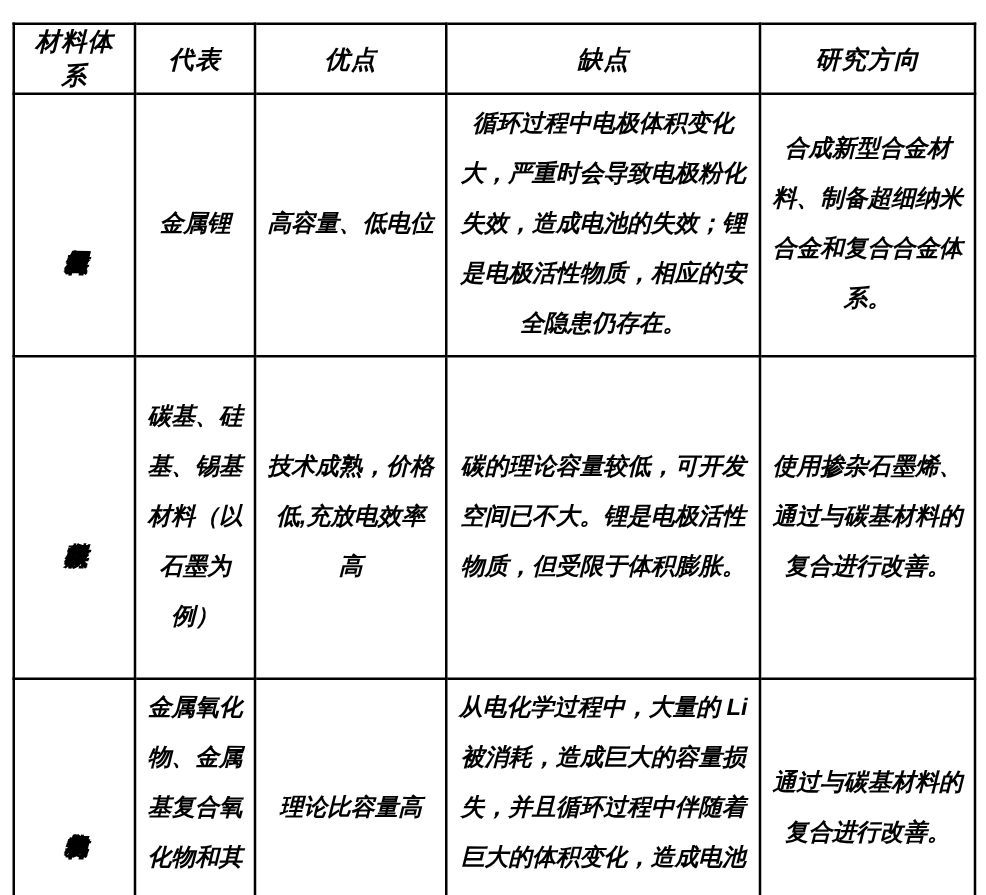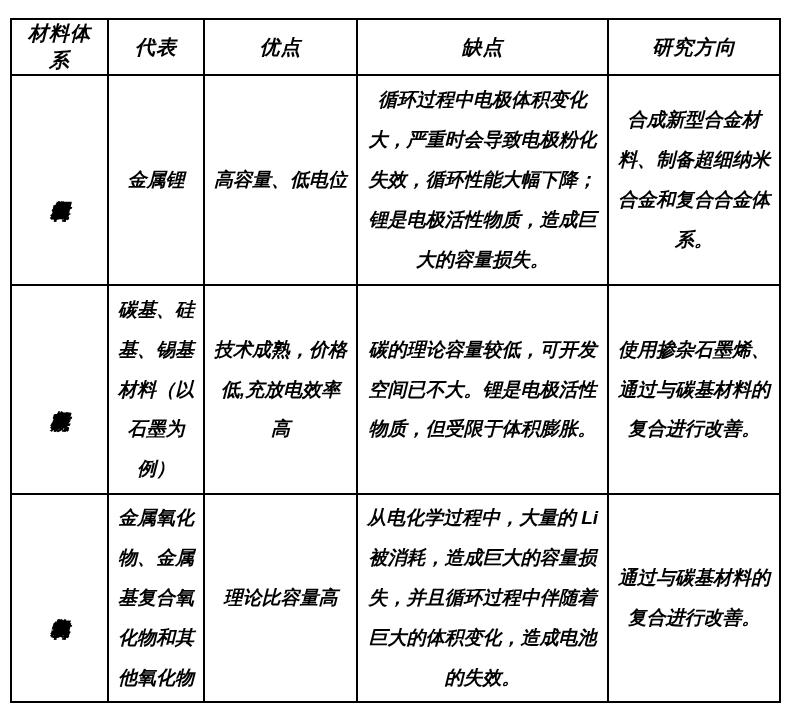--- a/index.html
+++ b/index.html
@@ -37,21 +37,21 @@
   }
   table.grid th {
     font-size: 20px;
     height: 40px;
     letter-spacing: 1px;
   }
   table.grid td {
     font-size: 19px;
     line-height: 2.1;
   }
-  tr.body-row { height: 209px; }
+  tr.body-row { height: 258px; }
   td.cell-system { padding: 0; }
   td.cell-system .vtext {
     display: inline-block;
     writing-mode: vertical-rl;
     text-orientation: upright;
     font-size: 19px;
     line-height: 1.2;
     letter-spacing: 0;
   }
   td.cell-research {
@@ -83,21 +83,21 @@
         <th>研究方向</th>
       </tr>
     </thead>
     <tbody>
       <tr class="body-row" style="height:210px">
         <td class="cell-system">
           <div class="vtext">金属锂负极材料</div>
         </td>
         <td class="cell-representative">金属锂</td>
         <td class="cell-advantages">高容量、低电位</td>
-        <td class="cell-disadvantages">循环过程中电极体积变化大，严重时会导致电极粉化失效，循环性能大幅下降；锂是电极活性物质，造成巨大的容量损失。</td>
+        <td class="cell-disadvantages">循环过程中电极体积变化大，严重时会导致电极粉化失效，造成电池的失效；锂是电极活性物质，相应的安全隐患仍存在。</td>
         <td class="cell-research">合成新型合金材料、制备超细纳米合金和复合合金体系。</td>
       </tr>
       <tr class="body-row">
         <td class="cell-system">
           <div class="vtext">碳族负极材料</div>
         </td>
         <td class="cell-representative">碳基、硅基、锡基材料（以石墨为例）</td>
         <td class="cell-advantages">技术成熟，价格低,充放电效率高</td>
         <td class="cell-disadvantages">碳的理论容量较低，可开发空间已不大。锂是电极活性物质，但受限于体积膨胀。</td>
         <td class="cell-research">使用掺杂石墨烯、通过与碳基材料的复合进行改善。</td>

